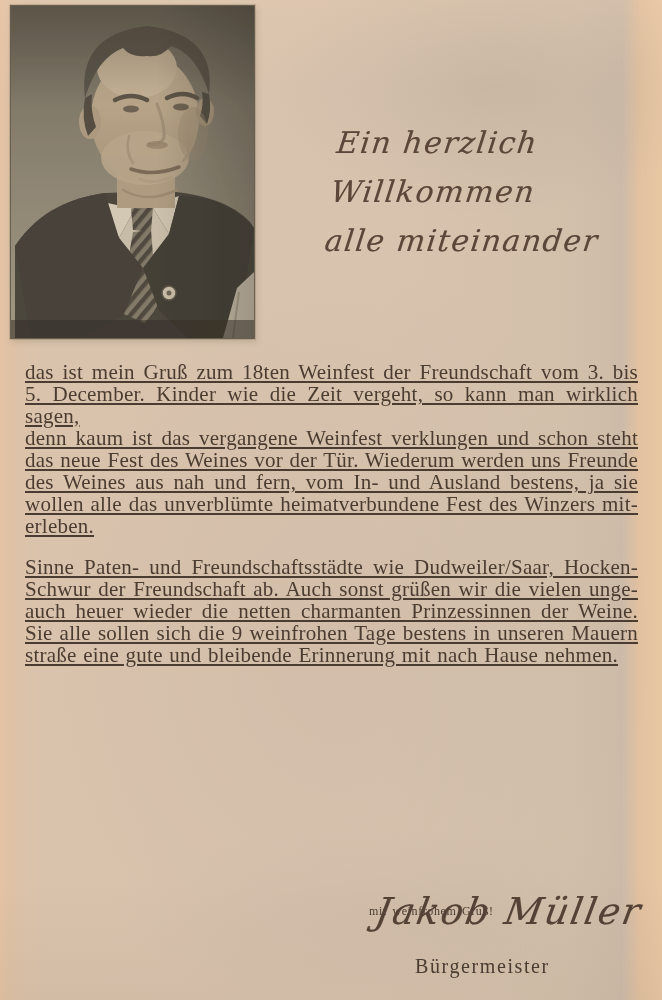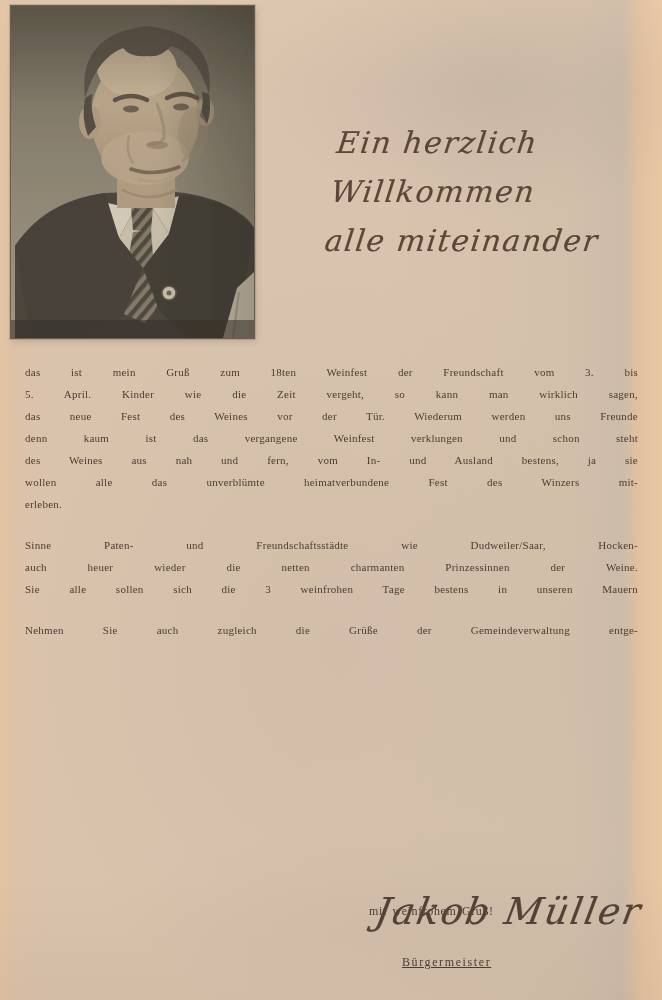--- a/index.html
+++ b/index.html
@@ -31,47 +31,48 @@
     font-size:30px;
     line-height:49px;
     color:#5b4639;
     letter-spacing:1.5px;
     transform:skewX(-7deg);
     text-shadow:0.4px 0.4px 0 rgba(91,70,57,0.35);
   }
   
   .body-text{
     position:absolute;left:25px;top:361px;width:613px;
-    font-size:11px;
+    font-size:21px;
     line-height:22px;
     color:#4b3c31;
     letter-spacing:0.25px;
     word-spacing:1px;
+    text-decoration:underline;
   }
   .paragraph{margin:0 0 19px 0;}
   .line{text-align:justify;text-align-last:justify;white-space:normal;}
   .line.last{text-align-last:left;}
   
   .salutation{
     position:absolute;left:369px;top:904px;
     font-size:12px;color:#4b3c31;letter-spacing:0.6px;word-spacing:2px;
   }
   .signature{
     position:absolute;left:376px;top:890px;
     font-family:"DejaVu Serif", serif;
     font-style:italic;
     font-size:37px;
     color:#554237;
     letter-spacing:2px;
     transform:skewX(-10deg);
     text-shadow:0.4px 0.4px 0 rgba(85,66,55,0.35);
   }
   .signer-title{
-    position:absolute;left:402px;top:955px;
-    font-size:12px;color:#4b3c31;letter-spacing:1.6px;text-decoration:underline;
+    position:absolute;left:415px;top:955px;
+    font-size:20px;color:#4b3c31;letter-spacing:1.6px;
   }
 </style>
 </head>
 <body>
 
 <div class="page">
 
   <div class="photo">
     <svg viewBox="0 0 243 332" xmlns="http://www.w3.org/2000/svg">
       <defs>
@@ -163,34 +164,35 @@
 
   <div class="headline">
     <div>Ein herzlich</div>
     <div>Willkommen</div>
     <div>alle miteinander</div>
   </div>
 
   <div class="body-text">
       <div class="paragraph">
         <div class="line">das ist mein Gruß zum 18ten Weinfest der Freundschaft vom 3. bis</div>
-        <div class="line">5. April. Kinder wie die Zeit vergeht, so kann man wirklich sagen,</div>
+        <div class="line">5. December. Kinder wie die Zeit vergeht, so kann man wirklich sagen,</div>
+        <div class="line">denn kaum ist das vergangene Weinfest verklungen und schon steht</div>
         <div class="line">das neue Fest des Weines vor der Tür. Wiederum werden uns Freunde</div>
-        <div class="line">denn kaum ist das vergangene Weinfest verklungen und schon steht</div>
         <div class="line">des Weines aus nah und fern, vom In- und Ausland bestens, ja sie</div>
         <div class="line">wollen alle das unverblümte heimatverbundene Fest des Winzers mit-</div>
         <div class="line last">erleben.</div>
       </div>
       <div class="paragraph">
         <div class="line">Sinne Paten- und Freundschaftsstädte wie Dudweiler/Saar, Hocken-</div>
+        <div class="line">Schwur der Freundschaft ab. Auch sonst grüßen wir die vielen unge-</div>
         <div class="line">auch heuer wieder die netten charmanten Prinzessinnen der Weine.</div>
-        <div class="line">Sie alle sollen sich die 3 weinfrohen Tage bestens in unseren Mauern</div>
+        <div class="line">Sie alle sollen sich die 9 weinfrohen Tage bestens in unseren Mauern</div>
+        <div class="line last">straße eine gute und bleibende Erinnerung mit nach Hause nehmen.</div>
       </div>
       <div class="paragraph">
-        <div class="line">Nehmen Sie auch zugleich die Grüße der Gemeindeverwaltung entge-</div>
       </div>
     </div>
 
   <div class="salutation">mit weinfrohem Gruß!</div>
   <div class="signature">Jakob Müller</div>
   <div class="signer-title">Bürgermeister</div>
 
 </div>
 
 </body></html>

